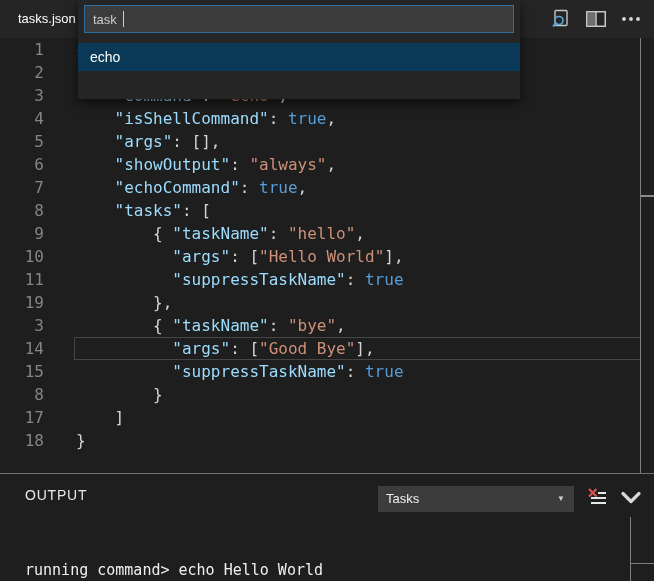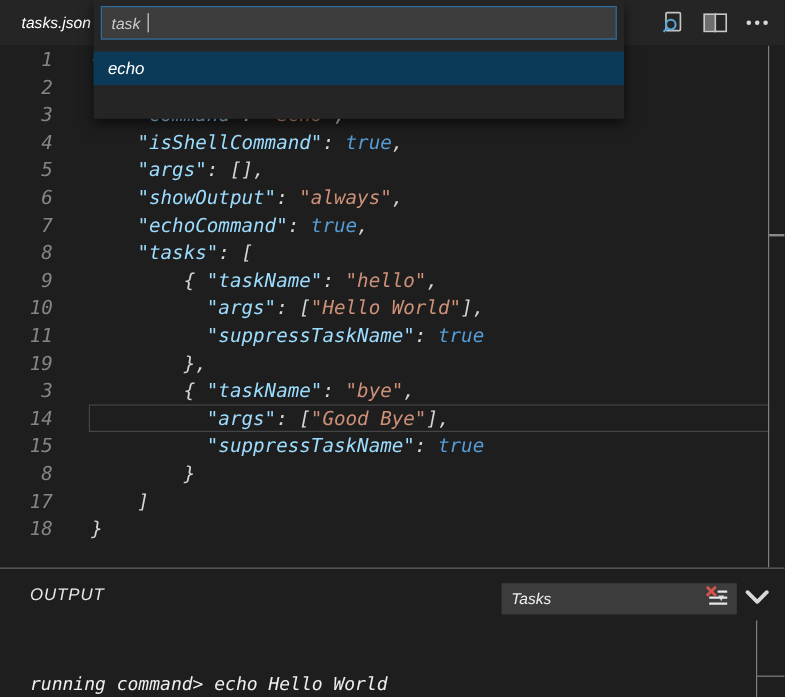--- a/index.html
+++ b/index.html
@@ -1,17 +1,17 @@
 <!DOCTYPE html>
 <html><head>
 <meta charset="utf-8">
 <style>
   html,body{margin:0;padding:0;background:#1e1e1e;}
   .window{position:relative;width:654px;height:581px;background:#1e1e1e;overflow:hidden;
-          font-family:"Liberation Sans",sans-serif;color:#cccccc;font-style:italic;}
+          font-family:"Liberation Sans",sans-serif;color:#cccccc;}
 
   
   .tabbar{position:absolute;left:0;top:0;width:100%;height:38px;background:#252526;}
   .tab-label{position:absolute;left:18px;top:0;height:38px;line-height:38px;
              font-size:13px;color:#ffffff;white-space:nowrap;}
   .editor-actions{position:absolute;right:10px;top:0;height:38px;display:flex;align-items:center;gap:9px;}
   .icon-btn{width:26px;height:26px;display:flex;align-items:center;justify-content:center;cursor:pointer;}
 
   
   .editor{position:absolute;left:0;top:38px;width:654px;height:435px;background:#1e1e1e;overflow:hidden;
@@ -39,21 +39,21 @@
   .qo-item.selected{background:#0a3a58;color:#ffffff;}
 
   
   .split-divider{position:absolute;left:0;top:473px;width:654px;height:1px;background:#717171;}
 
   
   .panel{position:absolute;left:0;top:474px;width:654px;height:107px;background:#1e1e1e;}
   .panel-title{position:absolute;left:25px;top:13px;font-size:14px;letter-spacing:0.8px;color:#e7e7e7;}
   .channel-select{position:absolute;left:378px;top:12px;width:196px;height:26px;background:#3c3c3c;
                   box-sizing:border-box;color:#f0f0f0;font-size:13px;line-height:26px;
-                  padding-left:8px;cursor:pointer;margin-left:40px;}
+                  padding-left:8px;cursor:pointer;}
   .channel-select .arrow{position:absolute;right:9px;top:0;line-height:26px;font-size:8px;color:#cfcfcf;}
   .panel-icons{position:absolute;left:584px;top:11px;display:flex;align-items:center;gap:8px;}
   .panel-output{position:absolute;left:25px;top:36px;right:30px;
                 font-family:"DejaVu Sans Mono","Liberation Mono",monospace;
                 font-size:15px;line-height:24px;color:#efefef;white-space:pre;}
   .panel-scrollbar{position:absolute;left:630px;top:43px;bottom:0;width:24px;
                    border-left:1px solid #7e7e7e;box-sizing:border-box;}
   .panel-scroll-mark{position:absolute;left:630px;top:89px;width:24px;height:1px;background:#7e7e7e;}
 </style>
 </head>

